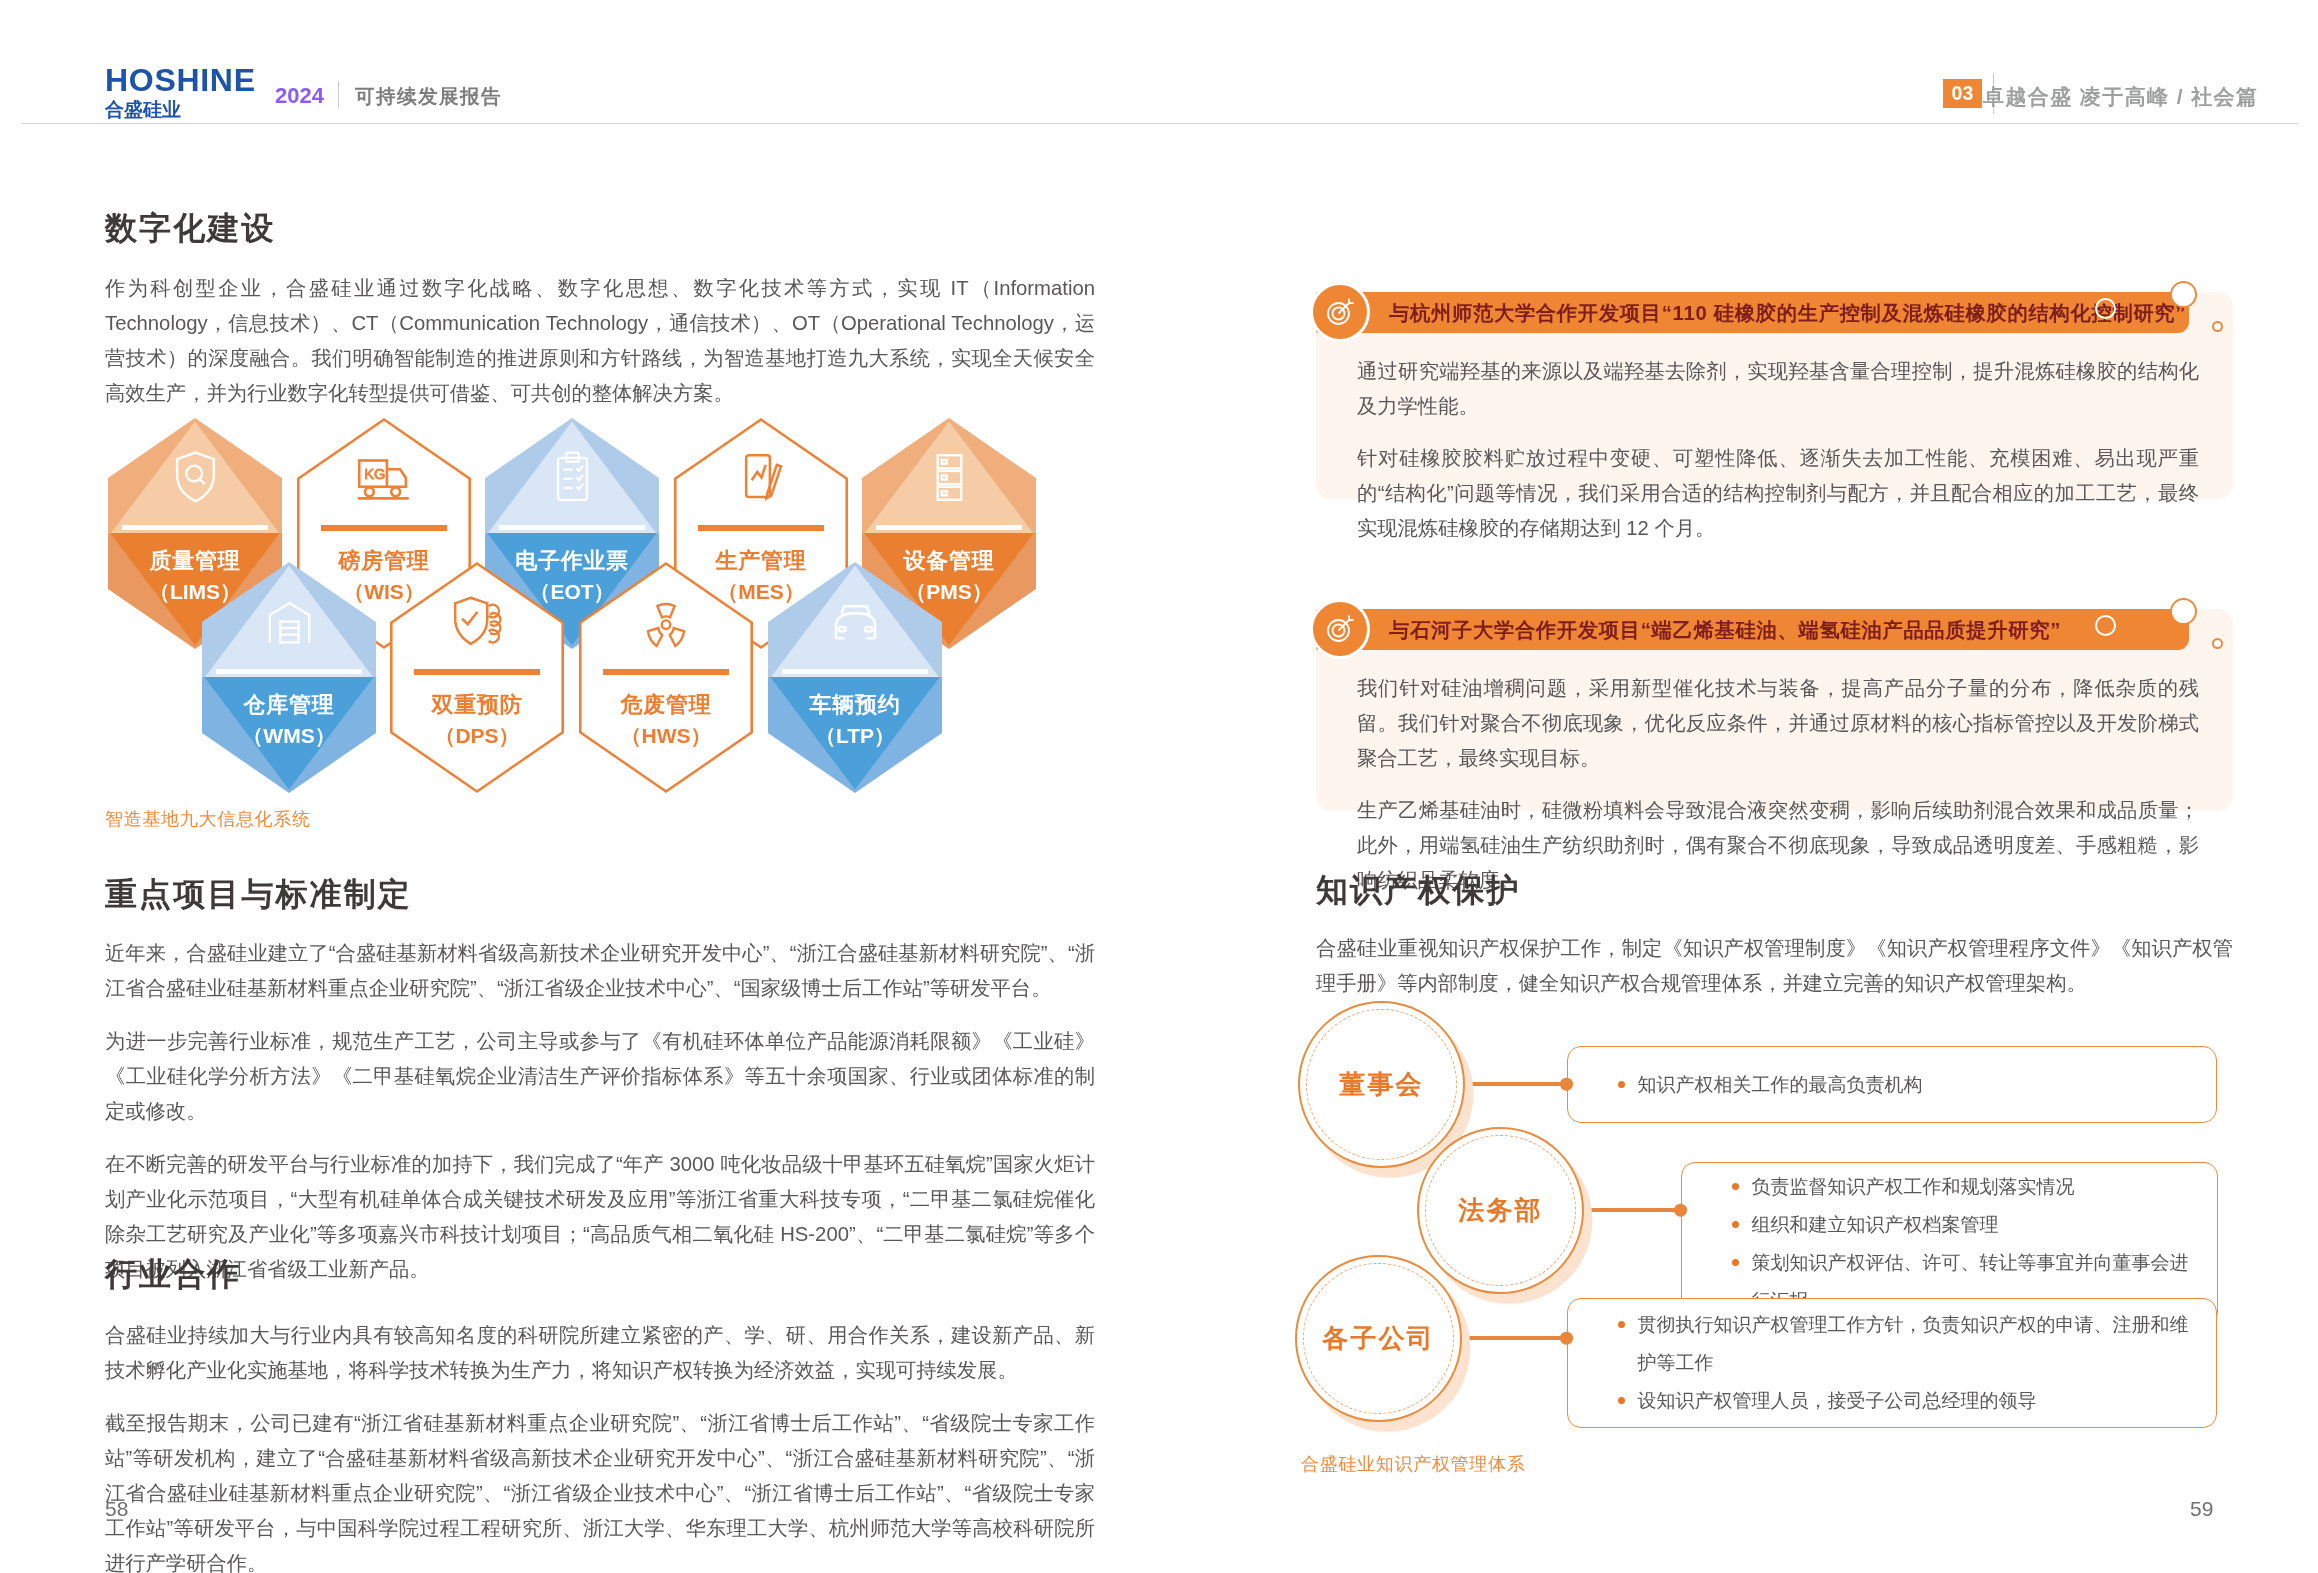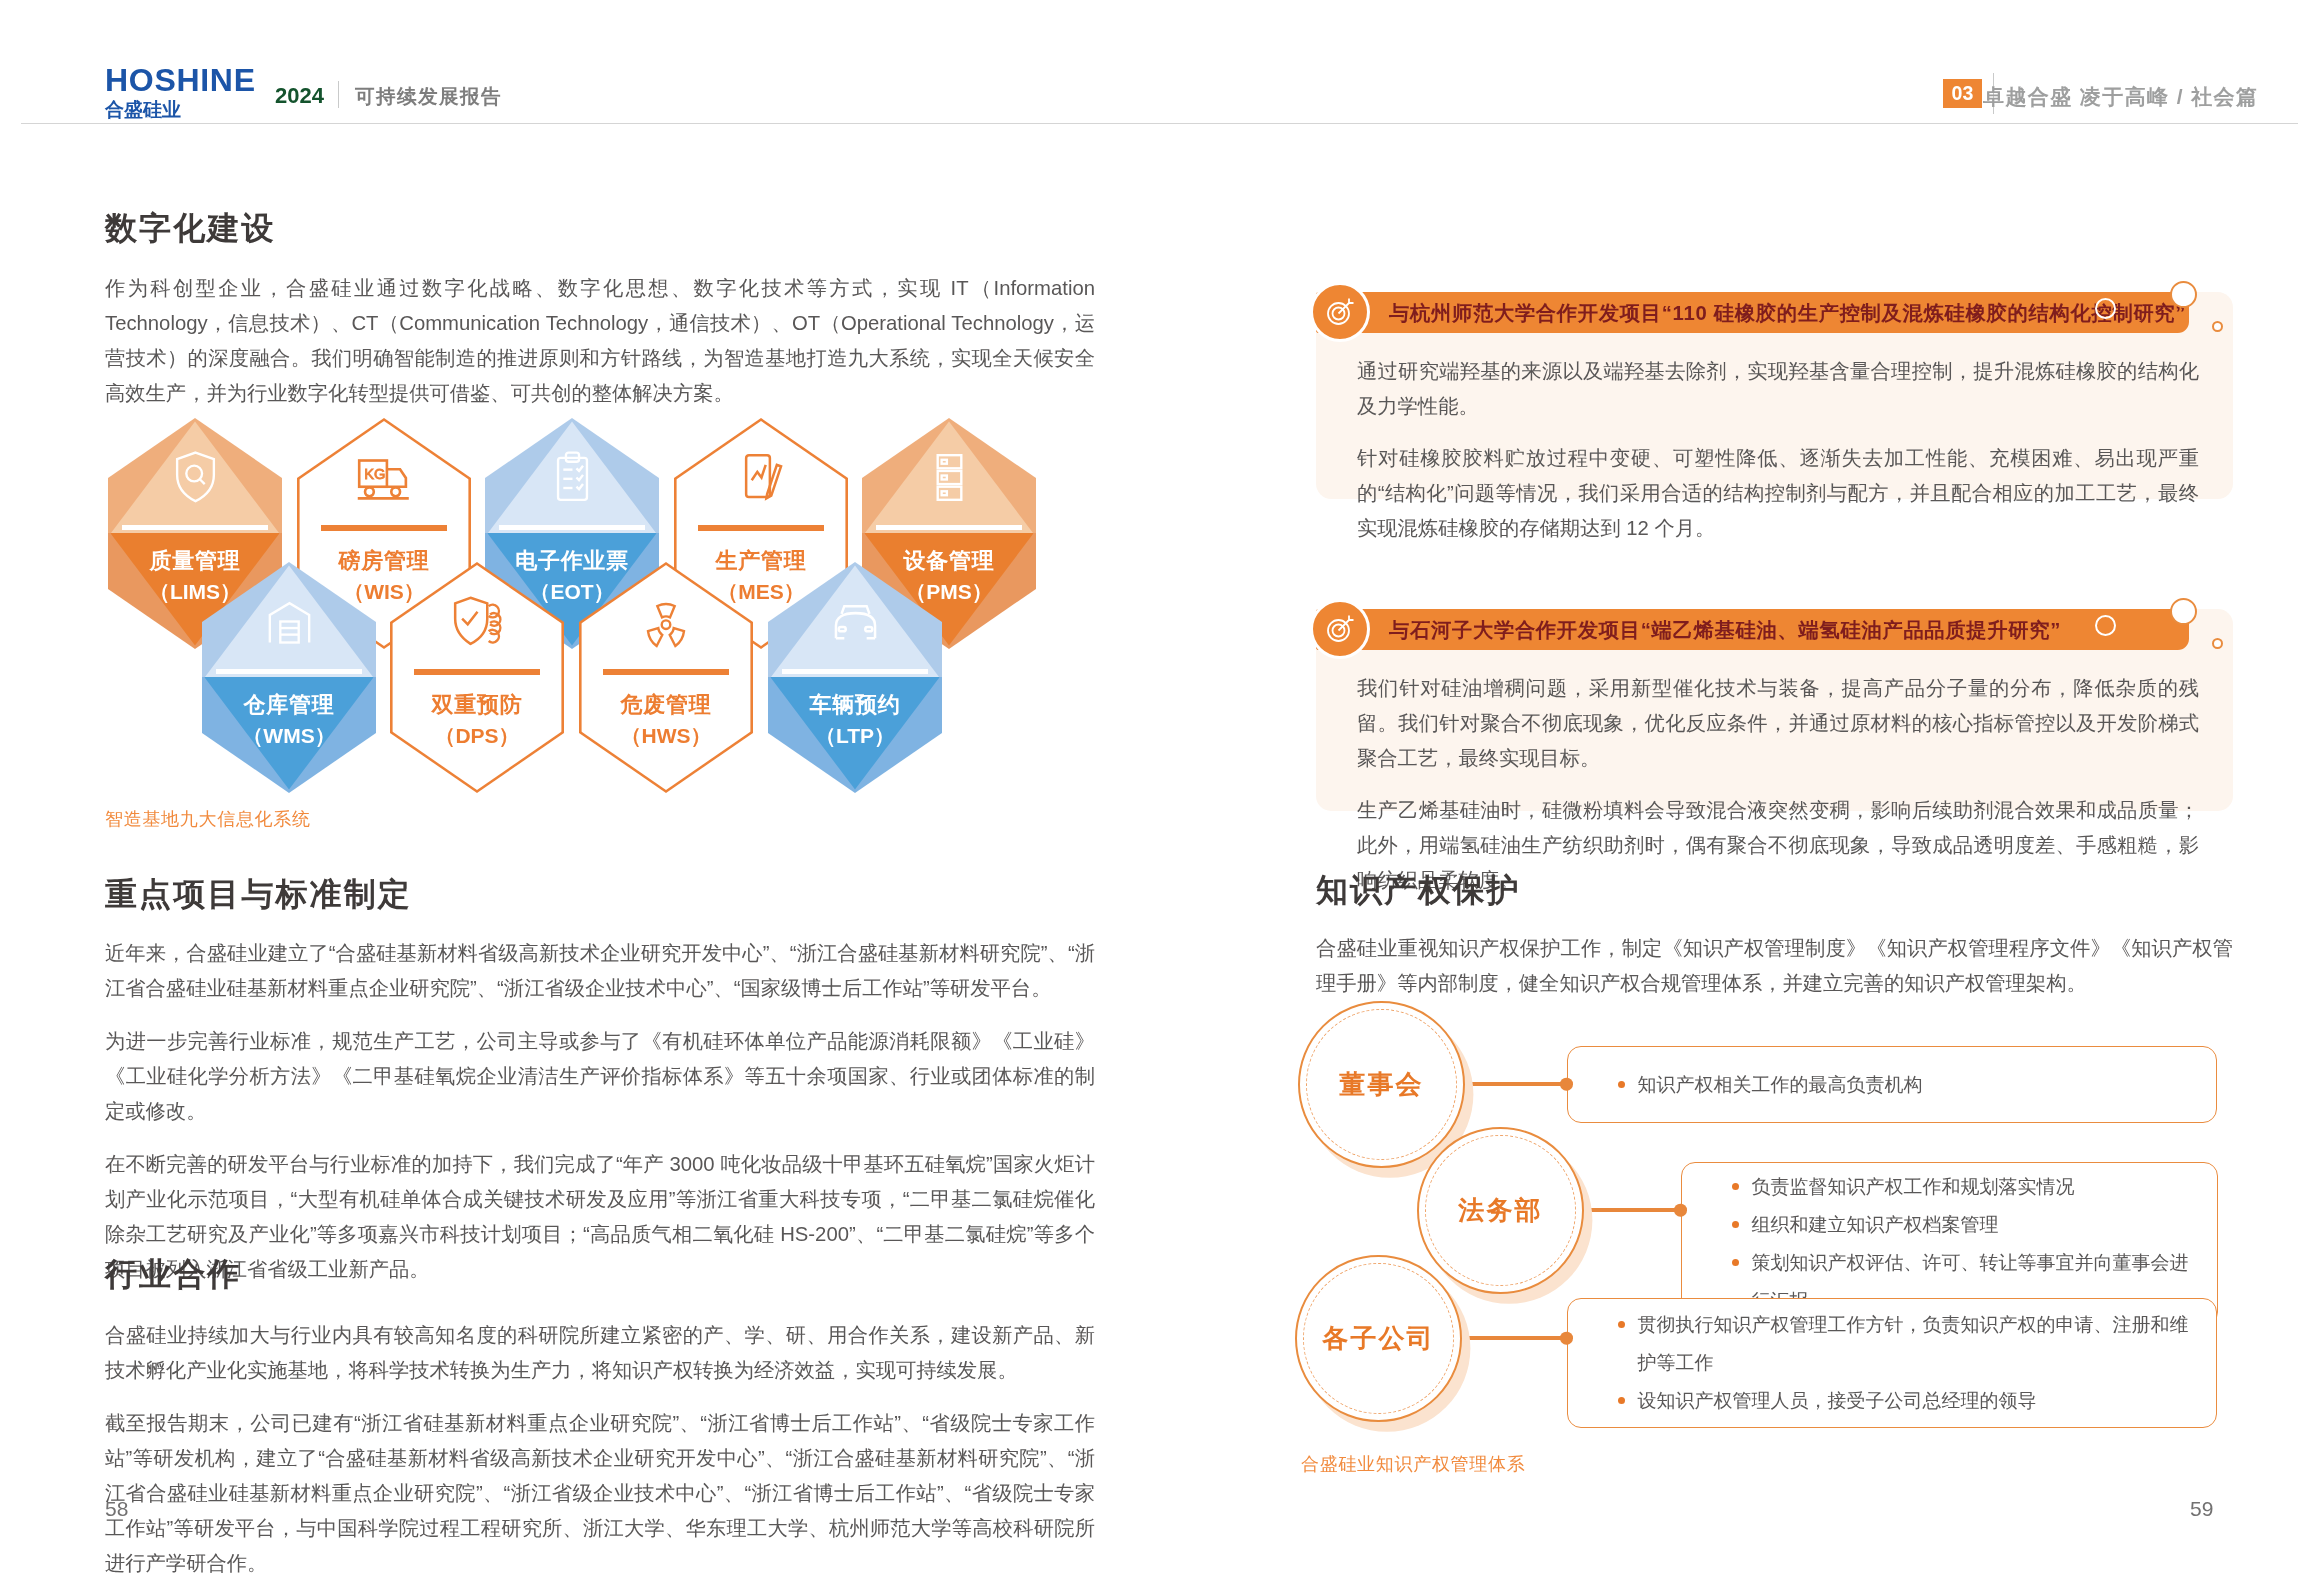--- a/index.html
+++ b/index.html
@@ -3,21 +3,21 @@
 <meta charset="utf-8">
 <style>
   html,body{margin:0;padding:0;}
   body{font-family:"Liberation Sans","DejaVu Sans",sans-serif;background:#ffffff;}
   .page{position:relative;width:2319px;height:1574px;background:#ffffff;overflow:hidden;}
 
   
   .logo-block{position:absolute;left:105px;top:64px;width:161px;}
   .logo-en{font-size:32px;font-weight:800;color:#1C55A8;letter-spacing:0.7px;line-height:32px;}
   .logo-cn{display:flex;justify-content:space-between;width:153px;font-size:19px;font-weight:700;color:#1C55A8;margin-top:1.4px;}
-  .hdr-year{position:absolute;left:275px;top:83px;font-size:22px;font-weight:700;color:#14532d;}
+  .hdr-year{position:absolute;left:275px;top:83px;font-size:22px;font-weight:700;color:#8b5cf6;}
   .hdr-vline{position:absolute;left:338px;top:81px;width:1.4px;height:27px;background:#C9CACA;}
   .hdr-report{position:absolute;left:355px;top:83px;font-size:19.6px;font-weight:700;color:#7D7D7D;letter-spacing:1.4px;}
   .hdr-rule{position:absolute;left:21px;top:123px;width:2277px;height:1.4px;background:#D5D5D5;}
   .chapter-badge{position:absolute;left:1943px;top:79px;width:39px;height:29px;background:#EE8633;color:#ffffff;font-size:19.6px;font-weight:700;display:flex;align-items:center;justify-content:center;}
   .chapter-vline{position:absolute;left:1993px;top:73px;width:1.4px;height:41px;background:#C9CACA;}
   .chapter-title{position:absolute;left:1983px;top:83px;font-size:21px;font-weight:700;color:#9E9F9F;letter-spacing:1.4px;}
 
   
   .h1{position:absolute;font-size:32px;font-weight:700;color:#3E3A39;letter-spacing:2.1px;}
   .body-text{position:absolute;font-size:20.3px;color:#595757;line-height:35px;text-align:justify;}

